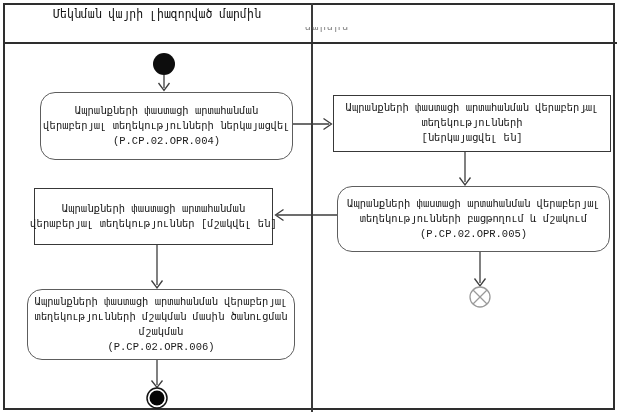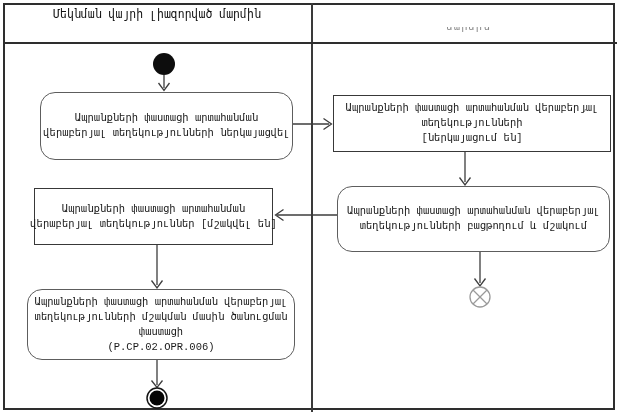--- a/index.html
+++ b/index.html
@@ -16,22 +16,22 @@
   }
   .header-rule{
     position:absolute;left:3px;top:42px;width:614px;height:2px;background:#2e2e2e;
   }
   .lane-header{
     position:absolute;top:7px;text-align:center;color:#111;
   }
   .lane-header.left{left:4px;width:306px;font-size:11.5px;}
   .lane-header.right{left:313px;width:303px;font-size:10.5px;}
   .clipped-line{
-    position:absolute;left:317px;top:27px;width:303px;height:9px;
-    overflow:hidden;text-align:center;color:#8a8a8a;font-size:10.5px;
+    position:absolute;left:305px;top:27px;width:303px;height:9px;
+    overflow:hidden;text-align:left;color:#8a8a8a;font-size:10.5px;
   }
   .clipped-line span{display:block;line-height:14px;margin-top:-7px;letter-spacing:1px;}
   .box{
     position:absolute;box-sizing:border-box;background:#fff;
     display:flex;flex-direction:column;justify-content:center;align-items:center;
     text-align:center;font-size:10.5px;line-height:15px;color:#1a1a1a;padding:2px 4px;
   }
   .box.rounded{border:1.6px solid #5d5d5d;border-radius:15px;}
   .box.rect{border:1.4px solid #383838;}
   .line{white-space:nowrap;}
@@ -48,42 +48,44 @@
   <div class="header-rule"></div>
 
   <div class="lane-header left">Մեկնման վայրի լիազորված մարմին</div>
   <div class="clipped-line">
     <span>մարմին</span>
   </div>
 
   <div class="box rounded" style="left:40px;top:92px;width:253px;height:68px">
     <div class="line">Ապրանքների փաստացի արտահանման</div>
     <div class="line">վերաբերյալ տեղեկությունների ներկայացվել</div>
+    <div class="line">(P.CP.02.OPR.004)</div>
   </div>
 
   <div class="box rect" style="left:333px;top:95px;width:278px;height:57px">
     <div class="line">Ապրանքների փաստացի արտահանման վերաբերյալ</div>
     <div class="line">տեղեկությունների</div>
-    <div class="line">[ներկայացում են]</div>
+    <div class="line">[ներկայացվել են]</div>
   </div>
 
   <div class="box rounded" style="left:337px;top:186px;width:273px;height:66px">
     <div class="line">Ապրանքների փաստացի արտահանման վերաբերյալ</div>
     <div class="line">տեղեկությունների բացթողում և մշակում</div>
+    <div class="line">(P.CP.02.OPR.005)</div>
   </div>
 
   <div class="box rect" style="left:34px;top:188px;width:239px;height:57px">
     <div class="line">Ապրանքների փաստացի արտահանման</div>
     <div class="line">վերաբերյալ տեղեկություններ [մշակվել են]</div>
   </div>
 
   <div class="box rounded" style="left:27px;top:289px;width:268px;height:71px">
     <div class="line">Ապրանքների փաստացի արտահանման վերաբերյալ</div>
     <div class="line">տեղեկությունների մշակման մասին ծանուցման</div>
-    <div class="line">փաստացի</div>
+    <div class="line">մշակման</div>
     <div class="line">(P.CP.02.OPR.006)</div>
   </div>
 
   <span class="artifact">,</span>
 
   <svg class="overlay" viewBox="0 0 621 416" xmlns="http://www.w3.org/2000/svg">
     <g stroke="#3d3d3d" stroke-width="1.3" fill="none">
 
       <g>
         <circle cx="164" cy="64" r="11" fill="#0d0d0d" stroke="none"></circle>

